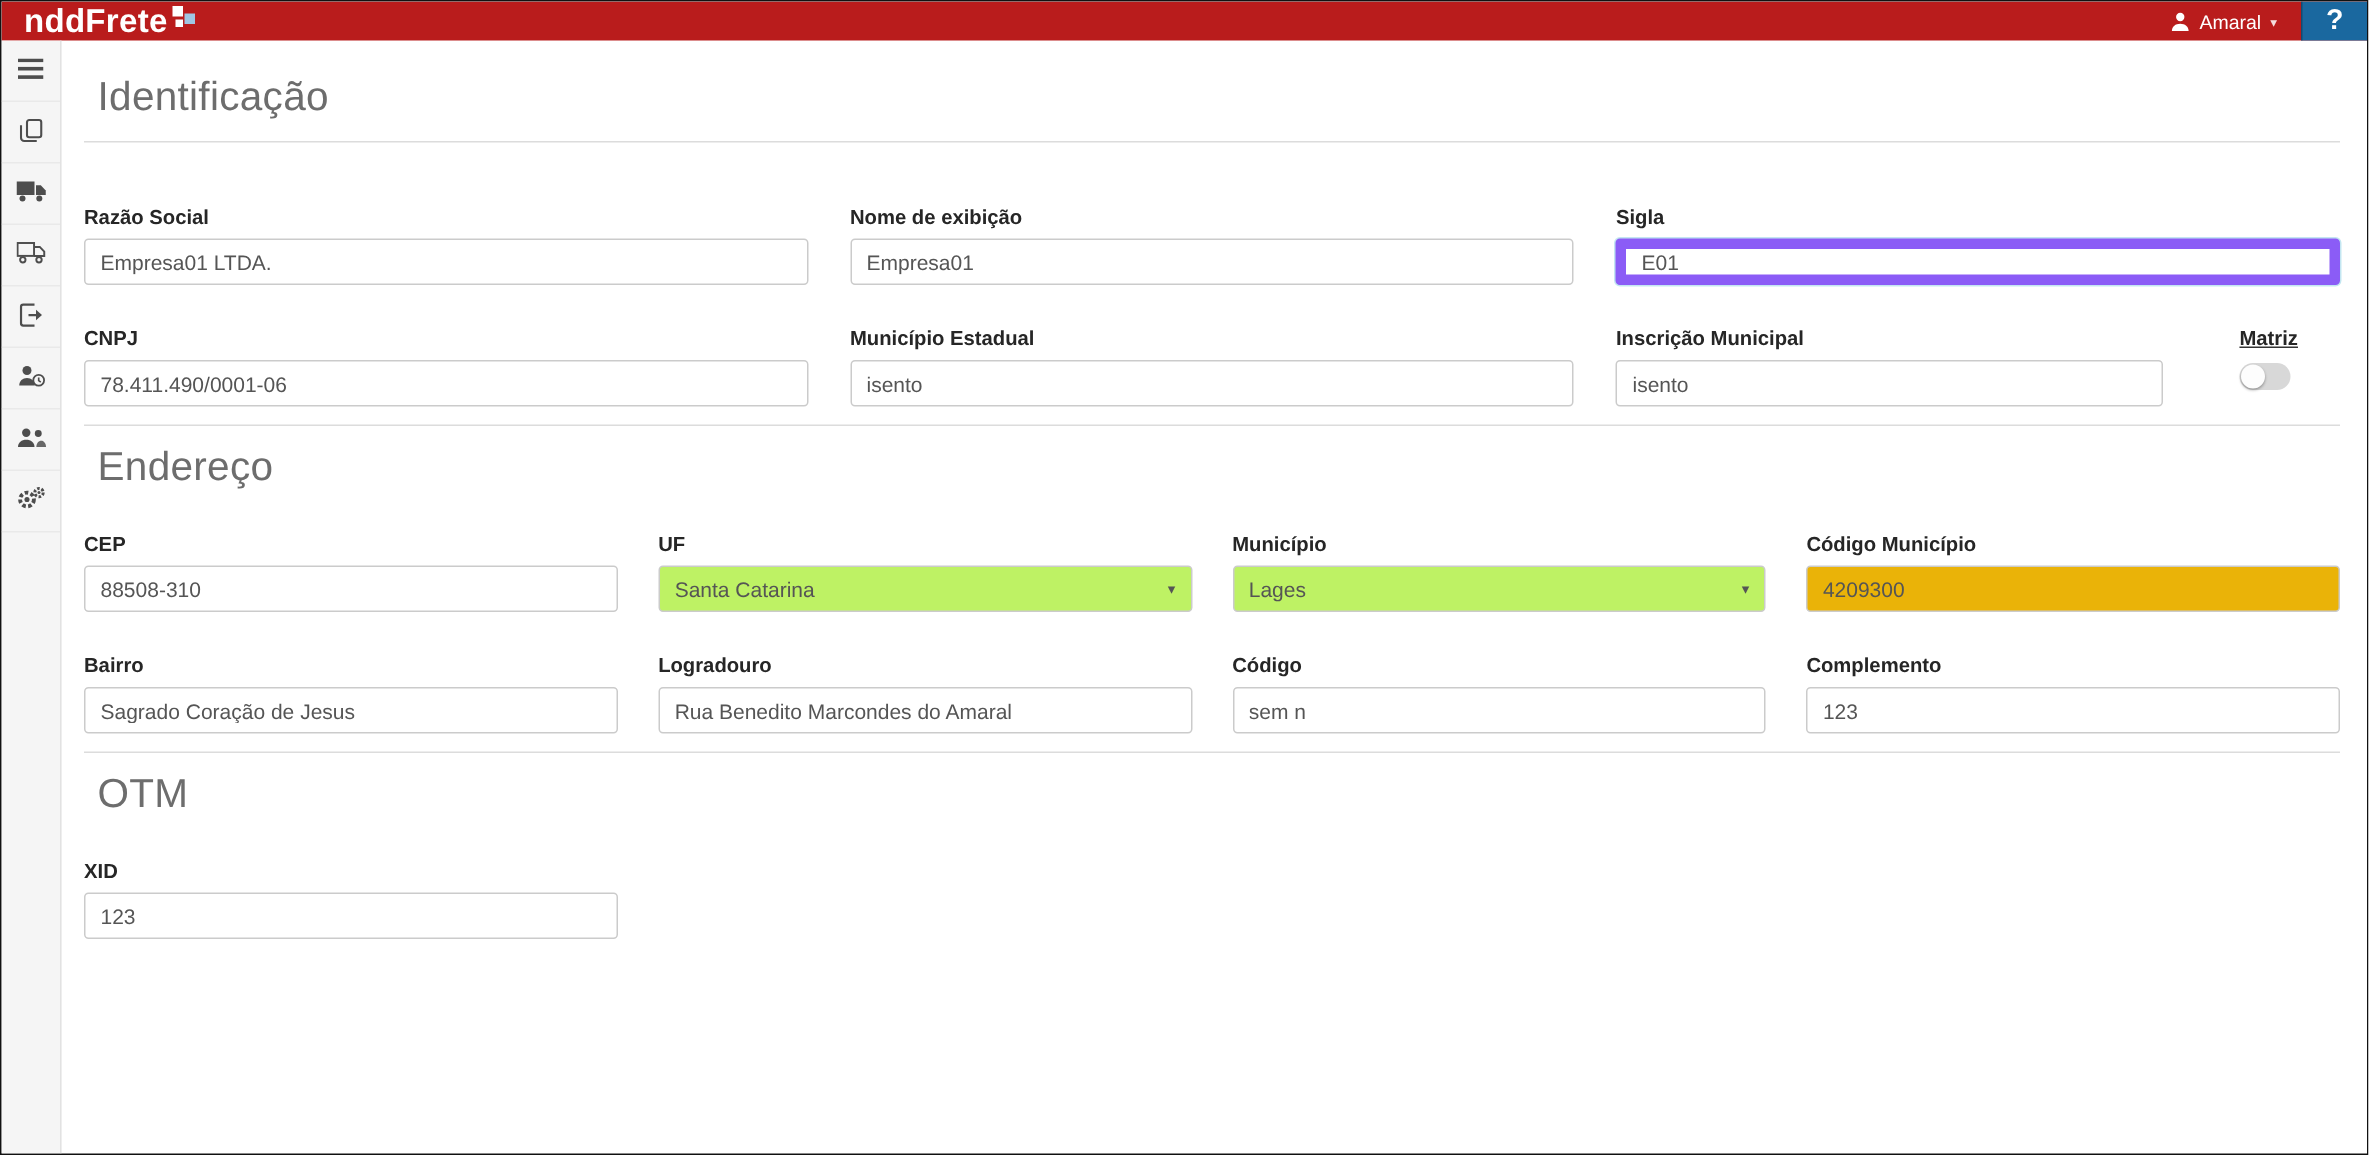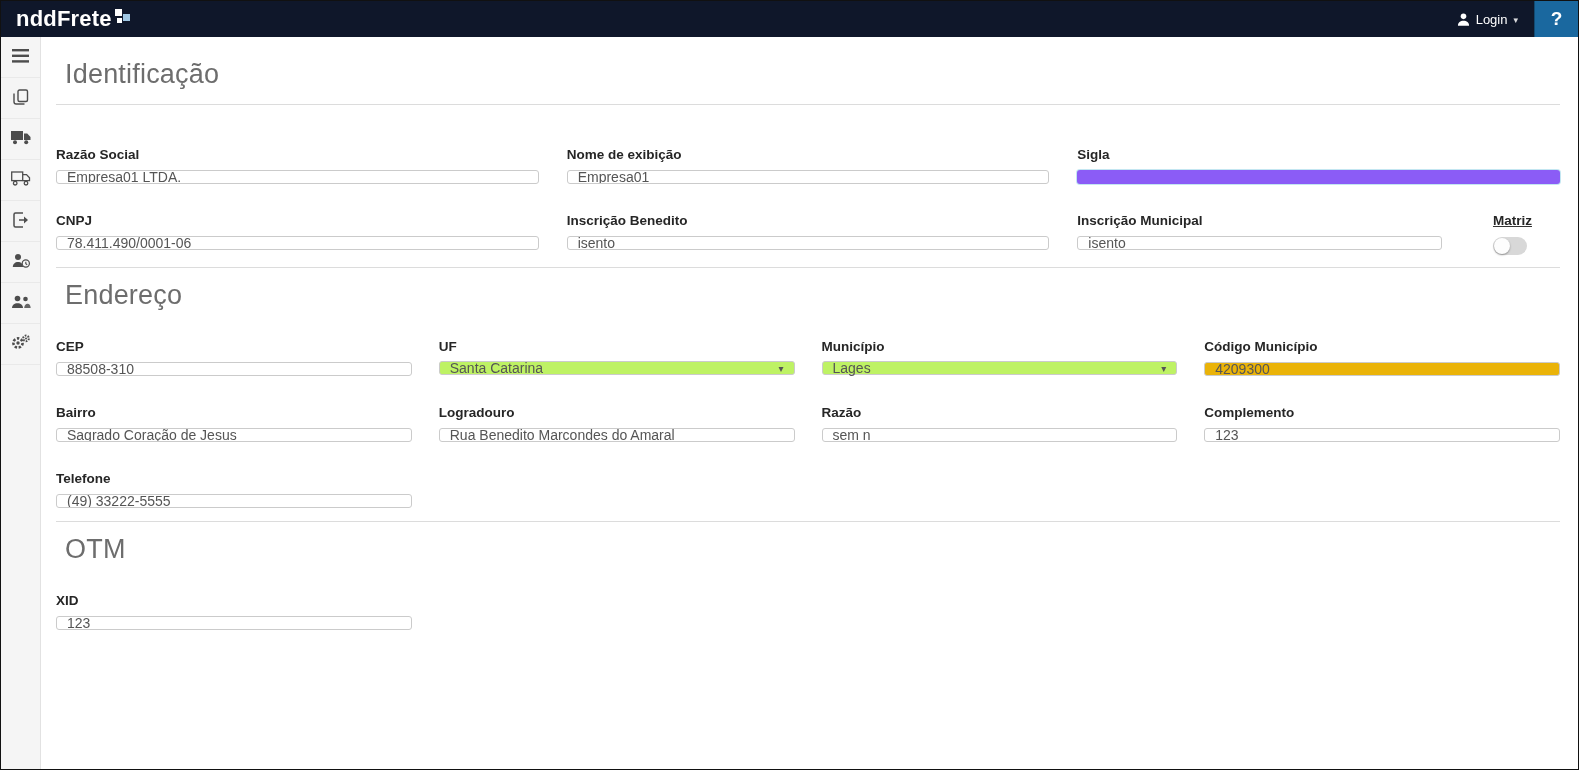--- a/index.html
+++ b/index.html
@@ -14,23 +14,23 @@
     height: 770px;
     border: 1px solid #111;
     display: flex;
     flex-direction: column;
     overflow: hidden;
     background: #fff;
   }
 
   
   .topbar {
-    height: 36px;
+    height: 26px;
     flex-shrink: 0;
-    background: #0f172a;
+    background: #b91c1c;
     color: #fff;
     display: flex;
     align-items: stretch;
   }
   .brand {
     display: flex;
     align-items: center;
     padding-left: 15px;
     cursor: pointer;
   }
@@ -123,21 +123,21 @@
   .flabel {
     display: block;
     font-size: 13.5px;
     font-weight: 700;
     color: #262626;
     margin-bottom: 7px;
     white-space: nowrap;
   }
   .finput, .fselect, .fdisabled {
     width: 100%;
-    height: 14px;
+    height: 31px;
     border: 1px solid #cbcbcb;
     border-radius: 3px;
     padding: 0 10px;
     font-size: 14px;
     color: #555;
     background: #fff;
     font-family: "Liberation Sans", sans-serif;
     outline: none;
   }
   .finput.focused {
@@ -197,21 +197,21 @@
       </span>
     </div>
     <div class="topbar-right">
       <div class="login-btn">
         <span class="user-ico">
           <svg width="13" height="13" viewBox="0 0 14 14" fill="#ffffff">
               <circle cx="7" cy="3.6" r="3"></circle>
               <path d="M1 13.6c0-3.2 2.6-5.2 6-5.2s6 2 6 5.2z"></path>
             </svg>
         </span>
-        <span>Login</span>
+        <span>Amaral</span>
         <span class="caret">▾</span>
       </div>
       <div class="help-btn">
         <span>?</span>
       </div>
     </div>
   </header>
 
   <div class="layout">
 
@@ -315,21 +315,21 @@
           <input class="finput focused" type="text" value="E01" style="">
         </div>
       </div>
 
       <div class="frow cols-3">
         <div class="field">
           <span class="flabel">CNPJ</span>
           <input class="finput" type="text" value="78.411.490/0001-06" style="">
         </div>
         <div class="field">
-          <span class="flabel">Inscrição Benedito</span>
+          <span class="flabel">Município Estadual</span>
           <input class="finput" type="text" value="isento" style="">
         </div>
         <div class="cell-with-toggle">
           <div class="field im-field">
             <span class="flabel">Inscrição Municipal</span>
             <input class="finput" type="text" value="isento" style="">
           </div>
           <div class="matriz">
             <span class="flabel">Matriz</span>
             <div class="toggle" role="switch" aria-checked="false">
@@ -371,35 +371,29 @@
       <div class="frow cols-4">
         <div class="field">
           <span class="flabel">Bairro</span>
           <input class="finput" type="text" value="Sagrado Coração de Jesus" style="">
         </div>
         <div class="field">
           <span class="flabel">Logradouro</span>
           <input class="finput" type="text" value="Rua Benedito Marcondes do Amaral" style="">
         </div>
         <div class="field">
-          <span class="flabel">Razão</span>
+          <span class="flabel">Código</span>
           <input class="finput" type="text" value="sem n" style="">
         </div>
         <div class="field">
           <span class="flabel">Complemento</span>
           <input class="finput" type="text" value="123" style="">
         </div>
       </div>
 
-      <div class="frow cols-4">
-        <div class="field">
-          <span class="flabel">Telefone</span>
-          <input class="finput" type="text" value="(49) 33222-5555" style="">
-        </div>
-      </div>
 
       <hr class="sep-between">
 
       <h2 class="section-title">OTM</h2>
 
       <div class="frow cols-4">
         <div class="field">
           <span class="flabel">XID</span>
           <input class="finput" type="text" value="123" style="">
         </div>

